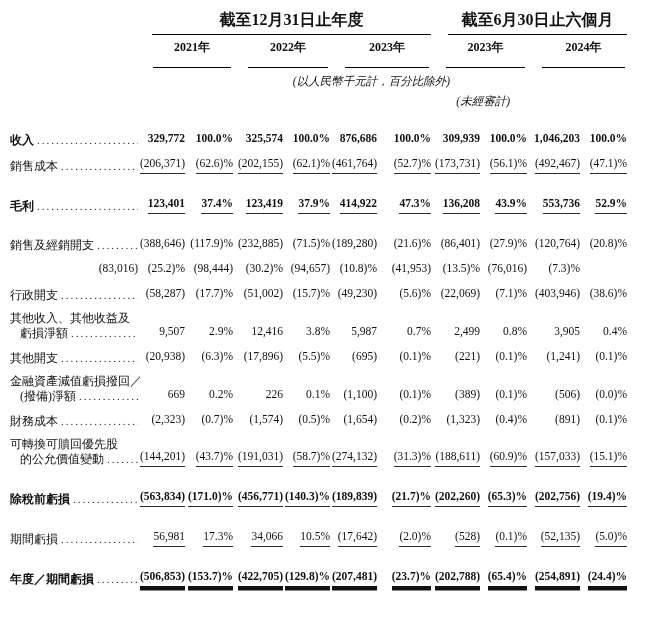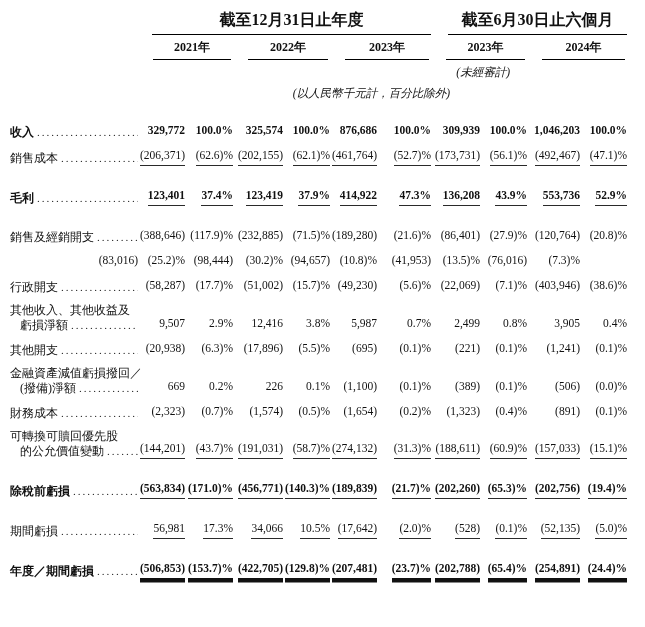--- a/index.html
+++ b/index.html
@@ -14,21 +14,21 @@
   
   .grid{display:grid;grid-template-columns:128px 47px 48px 50px 47px 47px 54px 49px 47px 53px 47px;}
 
   
   .hdr-groups .g{font-weight:bold;font-size:16px;text-align:center;
     border-bottom:1.6px solid #000;padding-bottom:3px;}
   .g-annual{grid-column:2 / span 6;margin-left:14px;}
   .g-interim{grid-column:8 / span 4;margin-left:17px;}
   .hdr-years{margin-top:4px;}
   .hdr-years .y{font-weight:bold;font-size:12px;text-align:center;
-    border-bottom:1.6px solid #000;padding-bottom:3px;margin-left:15px;margin-right:2px;}
+    border-bottom:1.6px solid #000;padding-bottom:11px;margin-left:15px;margin-right:2px;}
   .y1{grid-column:2 / span 2}.y2{grid-column:4 / span 2}.y3{grid-column:6 / span 2}
   .y4{grid-column:8 / span 2}.y5{grid-column:10 / span 2}
   .note{font-style:italic;font-size:11.5px;text-align:right;margin-top:6px;}
   .note-units{padding-right:177px;}
   .note-unaudited{padding-right:117px;margin-top:5px;}
 
   
   .tbody{margin-top:22px;}
   .row{align-items:end;margin-bottom:8px;font-size:12px;line-height:15px;}
   .row.gap{margin-top:22px;}
@@ -57,22 +57,22 @@
   </div>
 
   <div class="grid hdr-years">
     <div class="y y1">2021年</div>
     <div class="y y2">2022年</div>
     <div class="y y3">2023年</div>
     <div class="y y4">2023年</div>
     <div class="y y5">2024年</div>
   </div>
 
+  <div class="note note-units">(以人民幣千元計，百分比除外)</div>
   <div class="note note-unaudited">(未經審計)</div>
-  <div class="note note-units">(以人民幣千元計，百分比除外)</div>
 
   <div class="tbody">
       <div class="grid row bold">
         <div class="labelcell">
           <div class="l2">
             <span class="lbl">收入</span>
             <span class="leader"></span>
           </div>
         </div>
         <div class="cell val"><span class="num">329,772</span></div>

